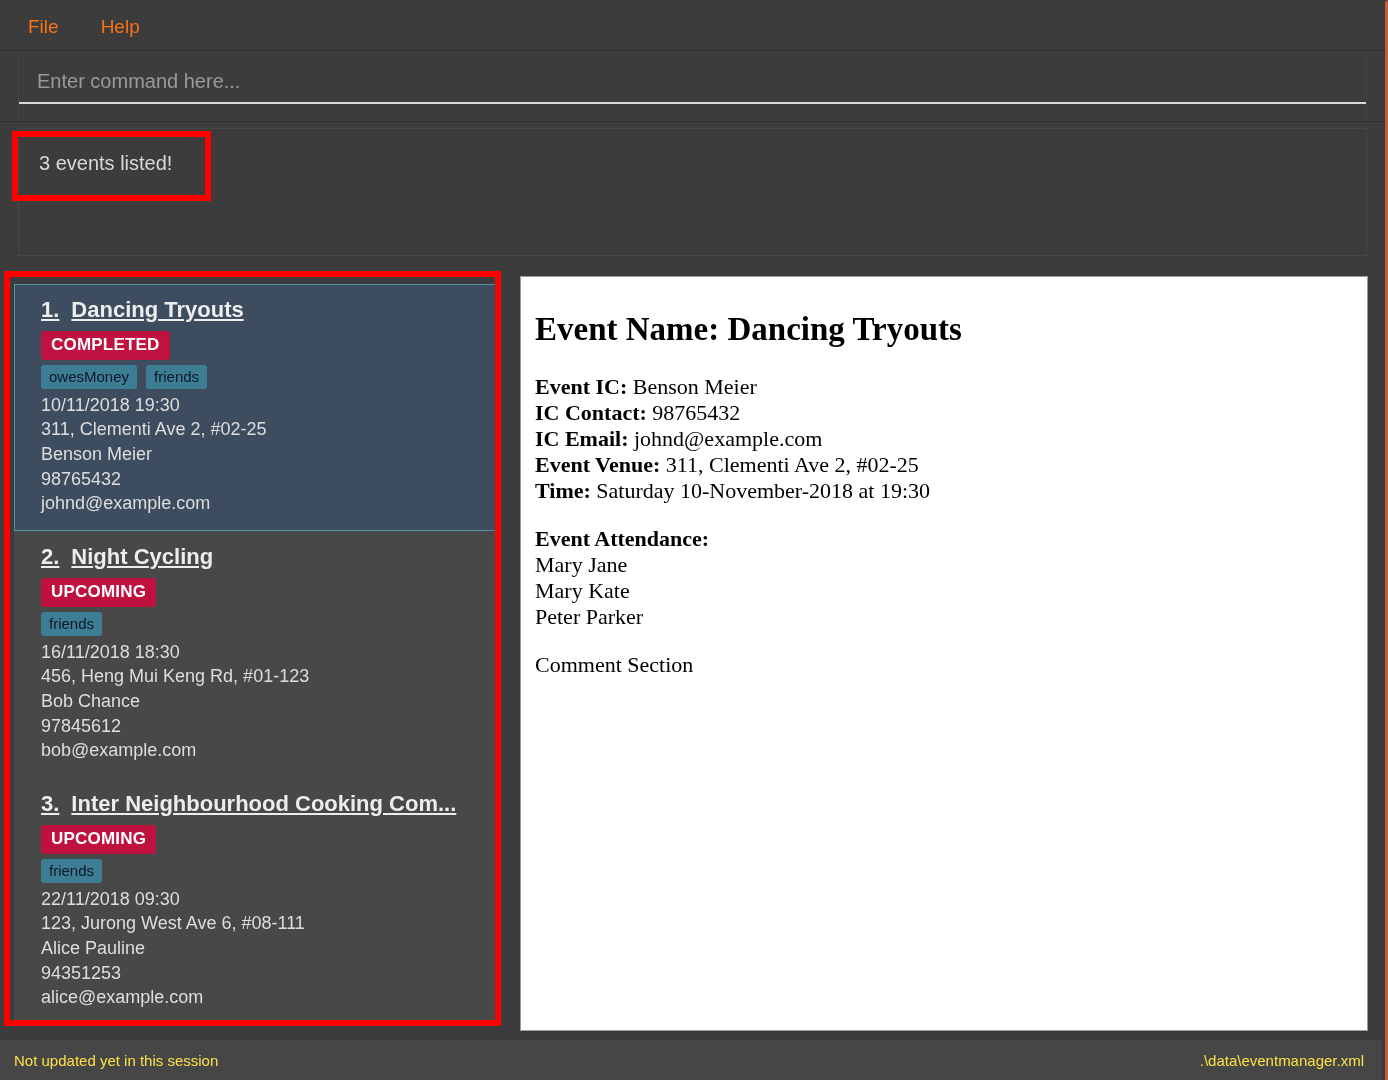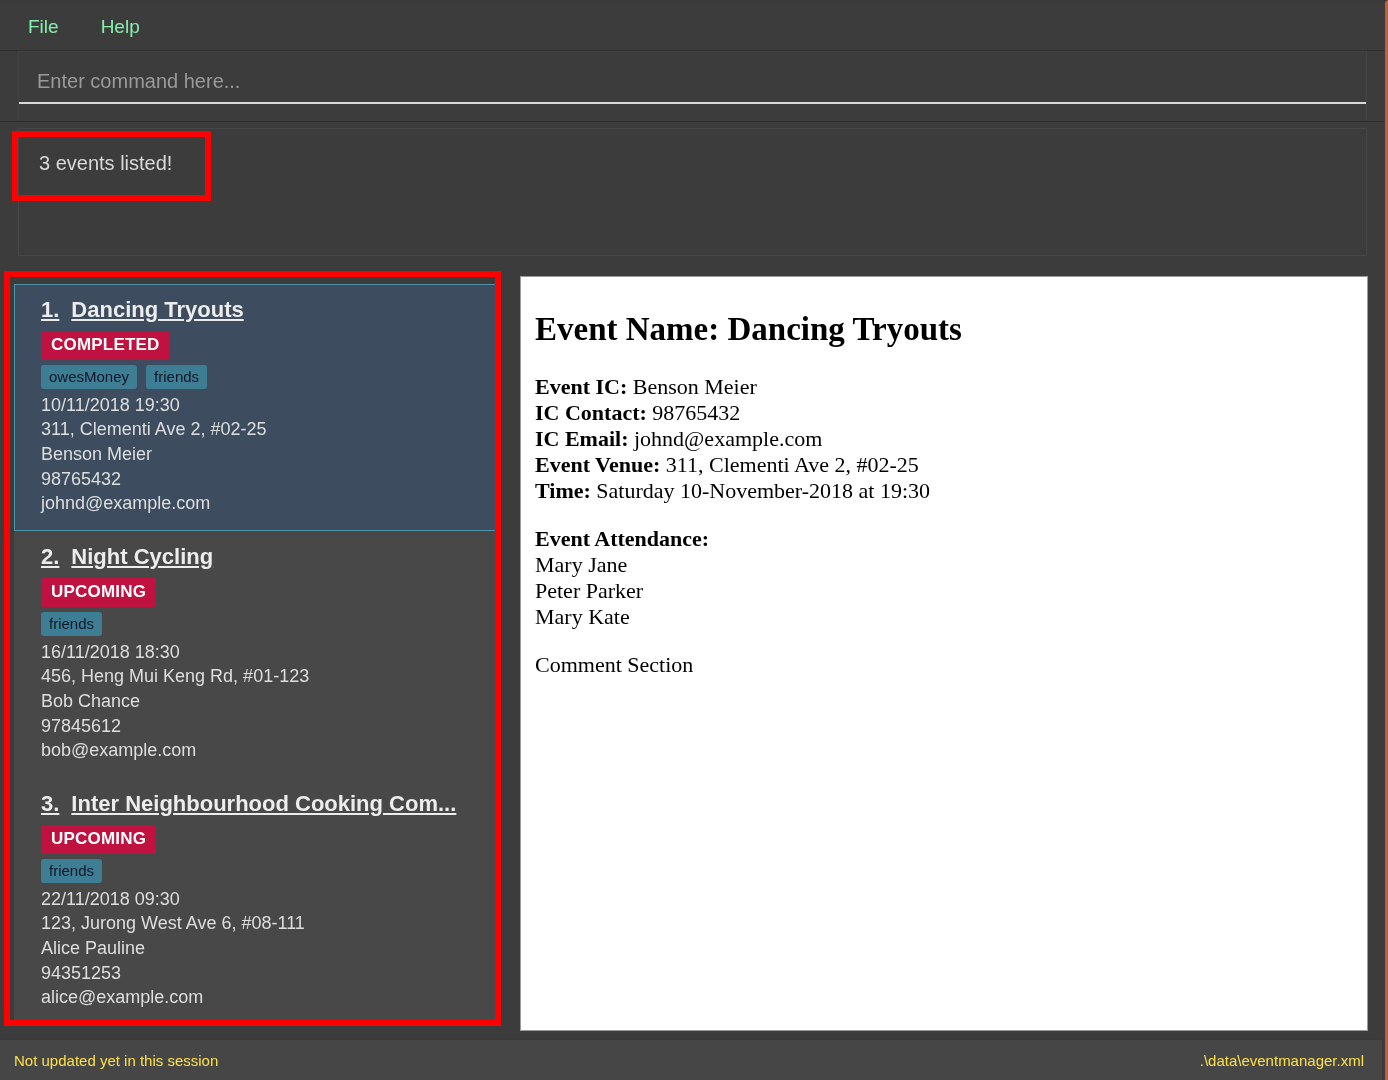--- a/index.html
+++ b/index.html
@@ -25,21 +25,21 @@
   .menubar {
     height: 49px;
     background: #3C3C3C;
     display: flex;
     align-items: center;
     padding-left: 22px;
     gap: 30px;
     border-bottom: 1px solid #2F2F2F;
   }
   .menubar .menu-item {
-    color: #86efac;
+    color: #f97316;
     font-size: 19px;
     line-height: 1;
     padding: 4px 6px;
     cursor: default;
   }
 
   
   .command-wrap {
     height: 71px;
     background: #3C3C3C;
@@ -309,22 +309,22 @@
         <b>Time:</b>
         <span>Saturday 10-November-2018 at 19:30</span>
       </div>
 
       <div class="detail-gap"></div>
 
       <div class="detail-line">
         <b>Event Attendance:</b>
       </div>
       <div class="detail-line">Mary Jane</div>
+      <div class="detail-line">Mary Kate</div>
       <div class="detail-line">Peter Parker</div>
-      <div class="detail-line">Mary Kate</div>
 
       <div class="detail-gap"></div>
 
       <div class="detail-line">Comment Section</div>
     </div>
 
   </div>
 
   <div class="statusbar">
     <div class="status-text">Not updated yet in this session</div>

